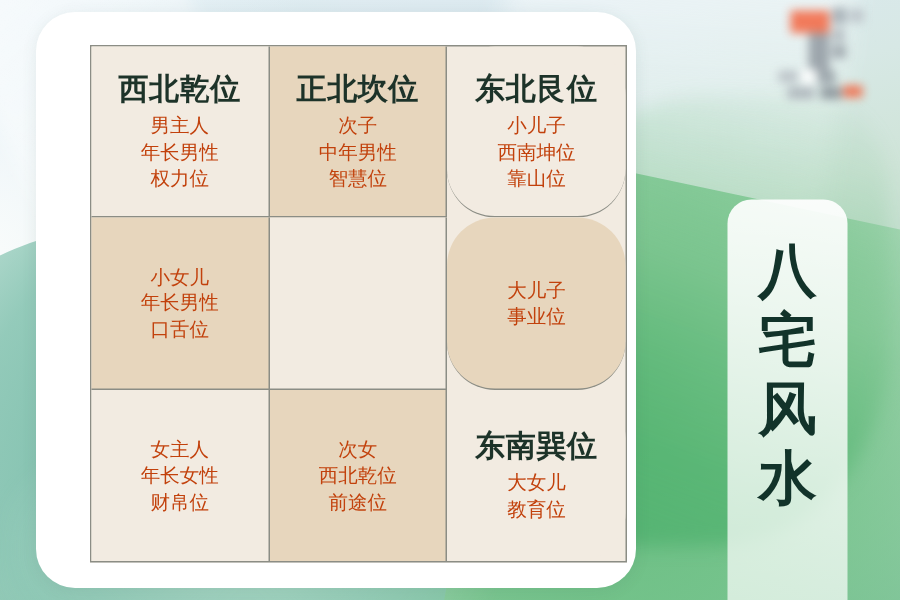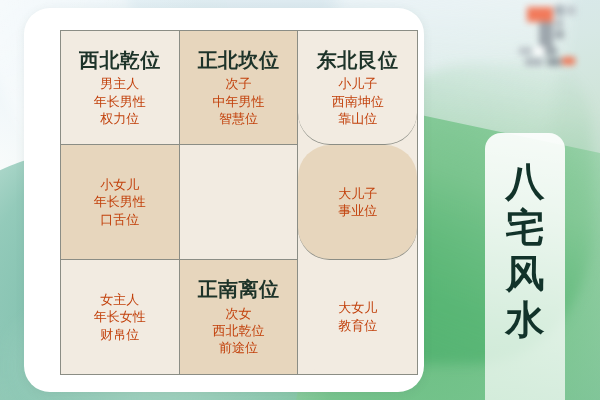--- a/index.html
+++ b/index.html
@@ -292,27 +292,27 @@
       <div class="cell-line">事业位</div>
     </div>
 
     <div class="cell tone-light c1 r3">
       <div class="cell-line">女主人</div>
       <div class="cell-line">年长女性</div>
       <div class="cell-line">财帛位</div>
     </div>
 
     <div class="cell tone-dark c2 r3">
-      <div class="cell-title">正南离位</div>
       <div class="cell-line">次女</div>
       <div class="cell-line">西北乾位</div>
       <div class="cell-line">前途位</div>
     </div>
 
     <div class="cell tone-light c3 r3">
+      <div class="cell-title">东南巽位</div>
       <div class="cell-line">大女儿</div>
       <div class="cell-line">教育位</div>
     </div>
 
   </div>
 
   <div class="side-panel">
     <div class="side-char">八</div>
     <div class="side-char">宅</div>
     <div class="side-char">风</div>

